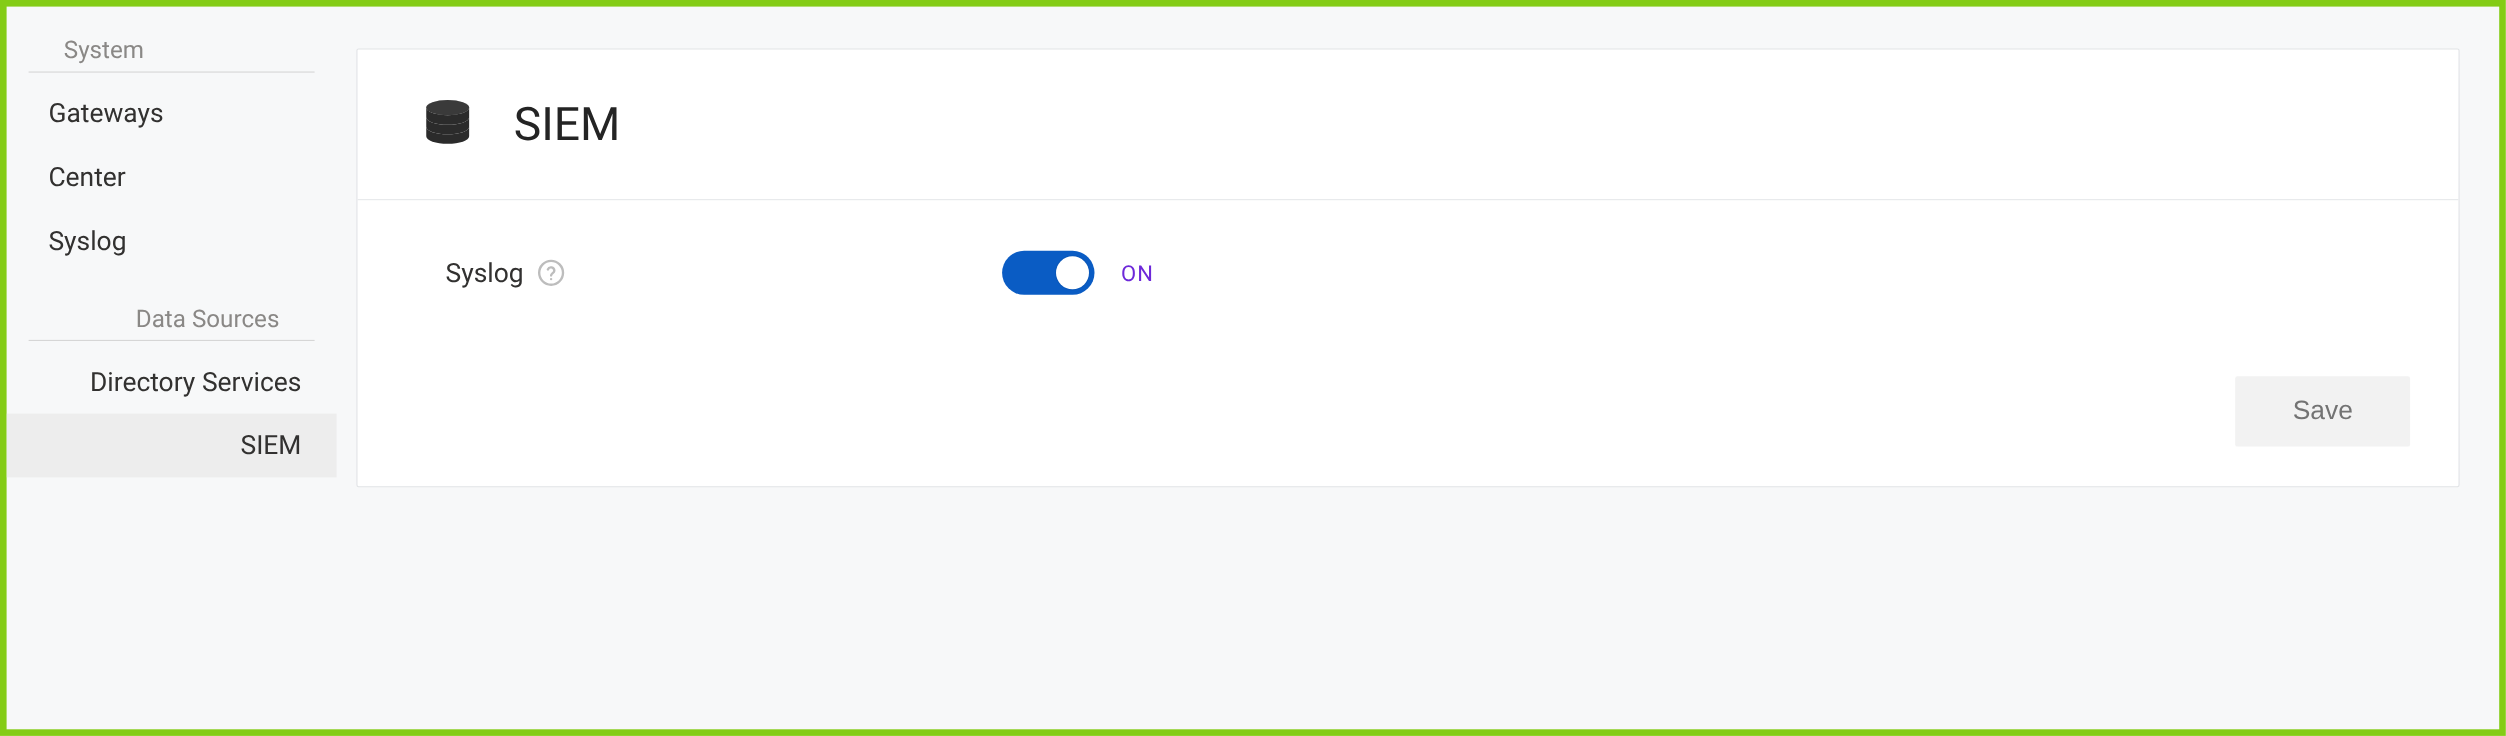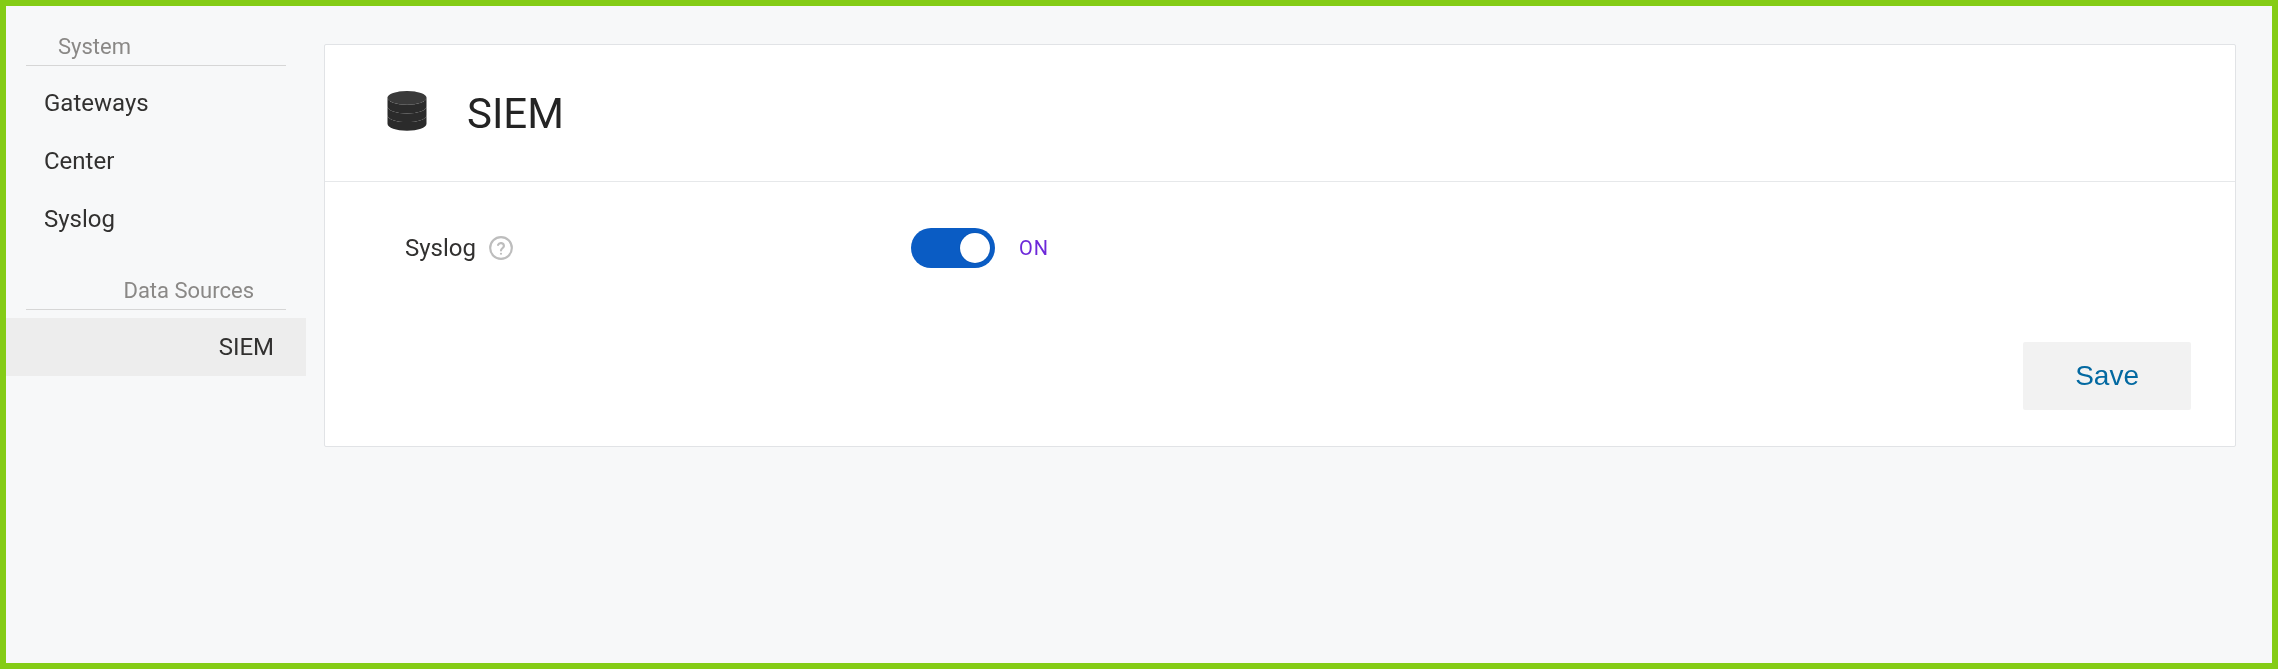--- a/index.html
+++ b/index.html
@@ -109,22 +109,22 @@
     right: 5px;
     box-shadow: 0 0 0 1px rgba(0,0,0,0.05);
   }
   .toggle-state {
     font-size: 20px;
     color: #6d28d9;
     letter-spacing: 1px;
   }
   .save-btn {
     background: #f2f2f2;
-    color: #0369a1;
-    font-size: 28px;
+    color: #737373;
+    font-size: 24px;
     border: none;
     padding: 18px 52px;
     cursor: not-allowed;
     border-radius: 2px;
     align-self: flex-end;
     margin-top: 50px;
     text-align: center;
   }
   .panel-body-wrap{
     display:flex;
@@ -149,20 +149,21 @@
 
     <nav class="sidebar">
       <div class="side-group">
         <div class="side-group-title">System</div>
         <div class="side-item">Gateways</div>
         <div class="side-item">Center</div>
         <div class="side-item">Syslog</div>
       </div>
       <div class="side-group">
         <div class="side-group-title">Data Sources</div>
+        <div class="side-item">Directory Services</div>
         <div class="side-item selected">SIEM</div>
       </div>
     </nav>
 
     <main class="main">
       <div class="panel">
         <div class="panel-header">
           <span class="icon">
             <svg viewBox="0 0 24 24" width="52" height="52" fill="#2b2b2b" aria-hidden="true">
               <ellipse cx="12" cy="5" rx="9" ry="3.2"></ellipse>

